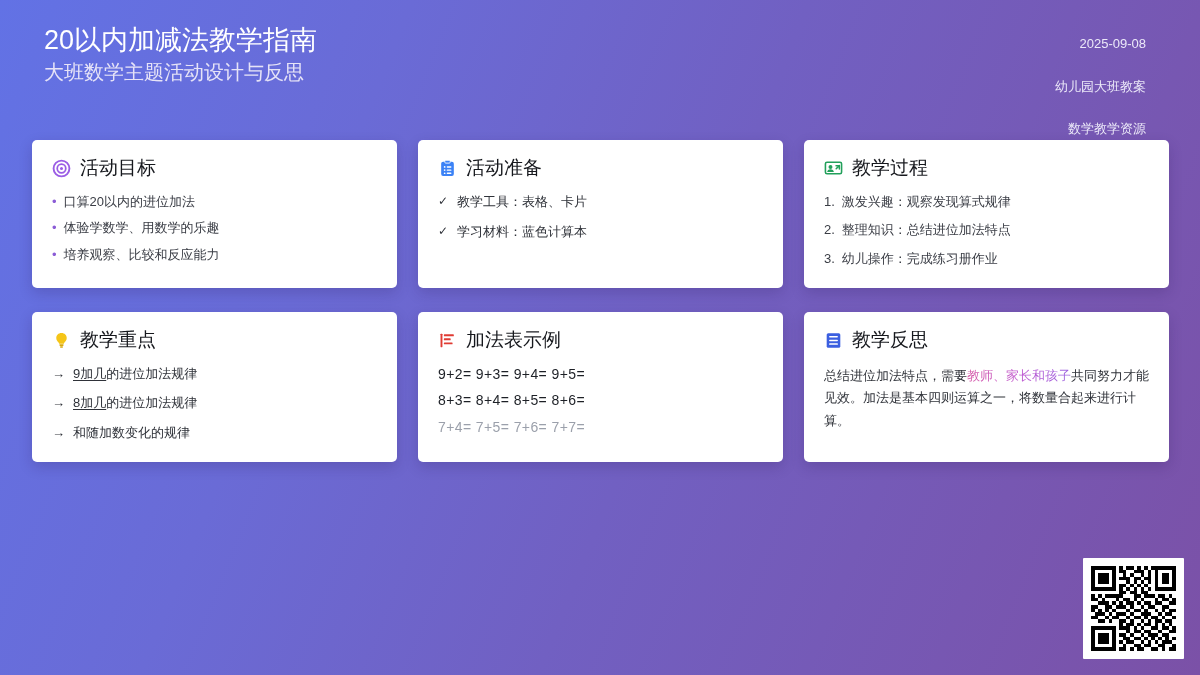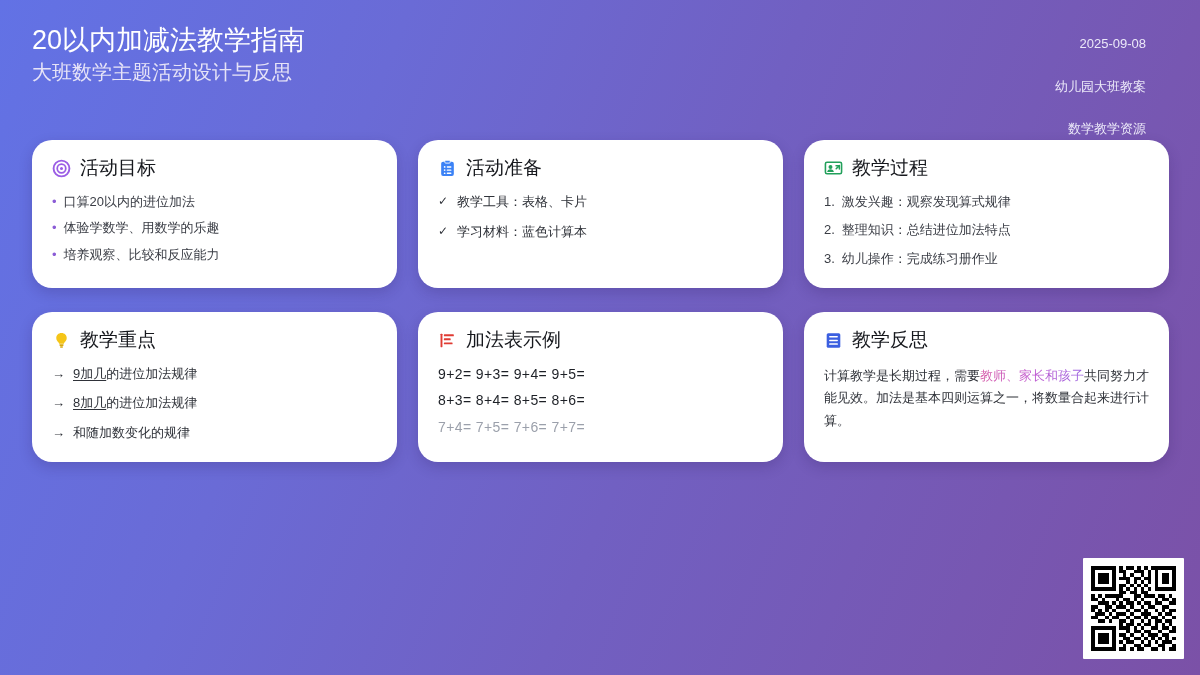--- a/index.html
+++ b/index.html
@@ -8,21 +8,21 @@
   }
   body {
     font-family:"Liberation Sans","DejaVu Sans",sans-serif;
     background:linear-gradient(112deg,#6272e5 0%,#6a6bd6 28%,#7160c2 55%,#7b51a7 100%);
     position:relative;
   }
 
   
   .header {
     position:absolute; left:0; top:0; width:1200px; height:120px;
-    padding:24px 54px 0 32px;
+    padding:24px 54px 0 44px;
     display:flex; justify-content:space-between; align-items:flex-start;
   }
   .header-left { display:flex; flex-direction:column; }
   .title {
     font-size:27px; color:#ffffff; letter-spacing:0px; line-height:1.22;
     font-weight:400; white-space:nowrap;
   }
   .subtitle {
     font-size:20px; color:#e6e3f7; line-height:1.5; margin-top:0;
     font-weight:400; white-space:nowrap;
@@ -37,21 +37,21 @@
   .grid {
     position:absolute; left:32px; top:140px;
     width:1136px;
     display:grid;
     grid-template-columns:365px 365px 365px;
     grid-template-rows:148px 150px;
     column-gap:21px; row-gap:24px;
   }
   .card {
     background:#ffffff;
-    border-radius:20px;
+    border-radius:5px;
     box-shadow:0 5px 14px rgba(40,20,80,0.20);
     padding:17px 20px 14px 20px;
     overflow:hidden;
   }
   .card-head {
     display:flex; align-items:center; gap:9px; margin-bottom:13px;
   }
   .card-title {
     font-size:19px; color:#16181d; font-weight:400; line-height:1.2;
     white-space:nowrap;
@@ -261,21 +261,21 @@
       <span>
         <svg class="icon" viewBox="0 0 24 24">
           <rect x="3.4" y="2.8" width="17.2" height="18.4" rx="2" fill="#3b5fe0"></rect>
           <rect x="6.4" y="6.4" width="11.2" height="1.9" rx="0.9" fill="#ffffff"></rect>
           <rect x="6.4" y="11" width="11.2" height="1.9" rx="0.9" fill="#ffffff"></rect>
           <rect x="6.4" y="15.6" width="11.2" height="1.9" rx="0.9" fill="#ffffff"></rect>
         </svg>
       </span>
       <span class="card-title">教学反思</span>
     </div>
-    <p class="reflect"><span>计算教学是长期过程，需要</span><span class="hl">教师、家长和孩子</span><span>共同努力才能见效。加法是基本四则运算之一，将数量合起来进行计算。</span></p>
+    <p class="reflect"><span>总结进位加法特点，需要</span><span class="hl">教师、家长和孩子</span><span>共同努力才能见效。加法是基本四则运算之一，将数量合起来进行计算。</span></p>
   </div>
 
 </div>
 
 <div class="qr-wrap">
   <svg id="qr-svg" viewBox="0 0 24 24" shape-rendering="crispEdges">
       <rect x="0" y="0" width="1" height="1" fill="#000"></rect>
       <rect x="1" y="0" width="1" height="1" fill="#000"></rect>
       <rect x="2" y="0" width="1" height="1" fill="#000"></rect>
       <rect x="3" y="0" width="1" height="1" fill="#000"></rect>

